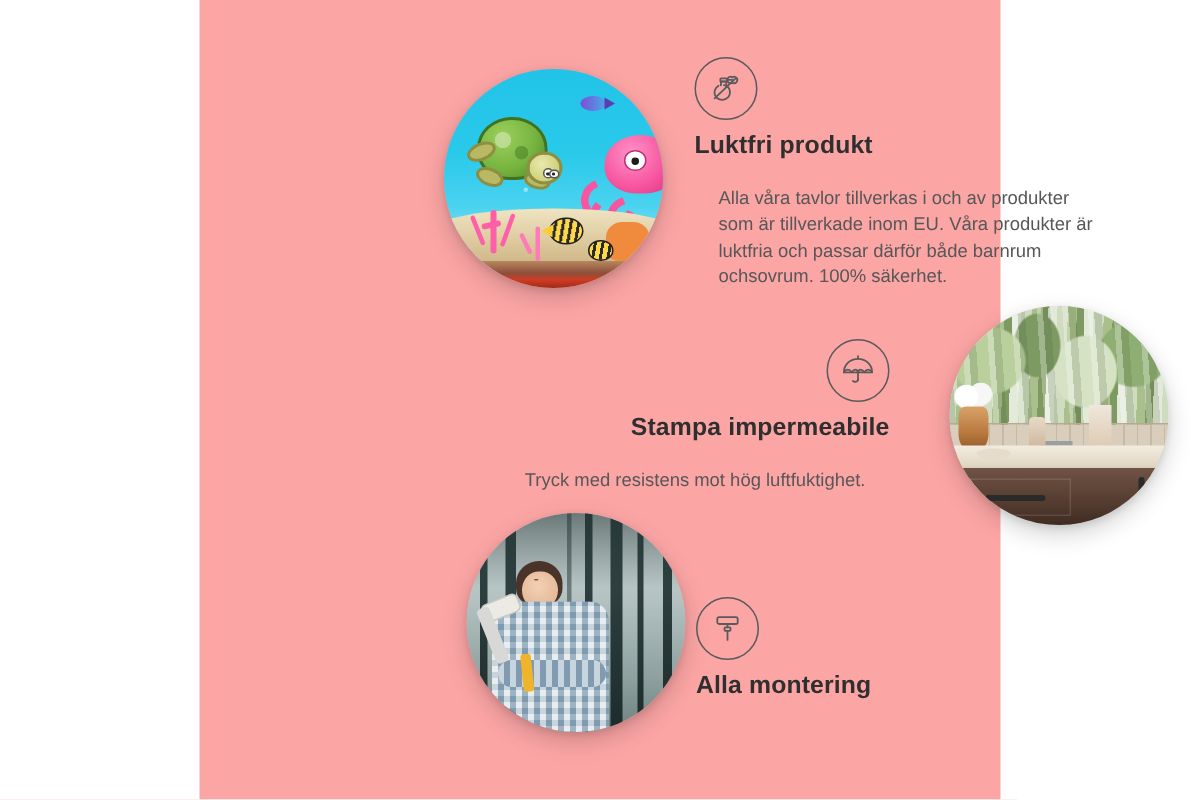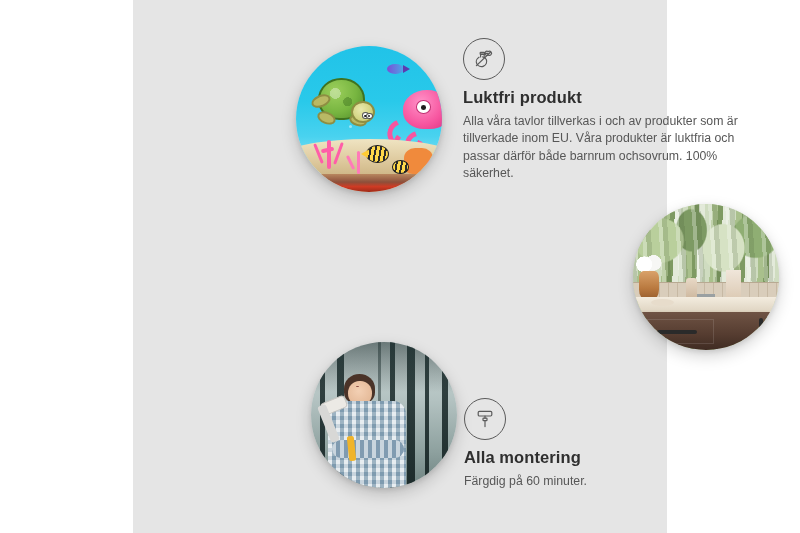--- a/index.html
+++ b/index.html
@@ -14,21 +14,21 @@
     background: #ffffff;
     overflow: hidden;
     font-family: "Liberation Sans", sans-serif;
   }
   .panel {
     position: absolute;
     left: 133px;
     top: 0;
     width: 534px;
     height: 533px;
-    background: #e5e5e5;
+    background: #fca5a5;
   }
 
   
   .circle {
     position: absolute;
     border-radius: 50%;
     overflow: hidden;
     box-shadow: 0 6px 16px rgba(0,0,0,0.18), 0 2px 5px rgba(0,0,0,0.10);
   }
   .circle .art {
@@ -311,21 +311,21 @@
     font-weight: bold;
     color: #2f2f2f;
     letter-spacing: .1px;
     margin: 8px 0 5px 0;
     line-height: 1.2;
   }
   .feat-body {
     font-size: 12.3px;
     color: #575757;
     line-height: 1.42;
-    margin: 0;
+    margin: 16px;
   }
 
   
   .f1 { left: 330px; top: 38px; width: 282px; text-align: left; }
   .f1 .icon-circle { margin-left: 0; }
 
   
   .f2 { left: 196px; top: 226px; width: 264px; text-align: right; }
   .f2 .icon-wrap { display:flex; justify-content:flex-end; }
 
@@ -440,30 +440,44 @@
             <path d="M14 7.3 L17.2 7.3"></path>
             <path d="M17.2 5.6 A2.1 2.1 0 1 1 17.2 9 A2.1 2.1 0 1 1 17.2 5.6 Z"></path>
             <path d="M5.4 19.6 L19.4 6.2"></path>
           </svg>
         </div>
       </div>
       <div class="feat-title">Luktfri produkt</div>
       <p class="feat-body">Alla våra tavlor tillverkas i och av produkter som är tillverkade inom EU. Våra produkter är luktfria och passar därför både barnrum ochsovrum. 100% säkerhet.</p>
     </div>
 
+    <div class="feature f2">
+      <div class="icon-wrap">
+        <div class="icon-circle">
+          <svg width="26" height="26" viewBox="0 0 26 26" fill="none" stroke="#5a5a5a" stroke-width="1.2" stroke-linecap="round" stroke-linejoin="round">
+            <path d="M3.6 14.2 C3.6 9 7.8 5.2 13 5.2 C18.2 5.2 22.4 9 22.4 14.2 Z"></path>
+            <path d="M3.6 14.2 C5.2 11.8 7.2 11.8 8.8 14.2 C10.4 11.8 12.4 11.8 13 14.2 C13.6 11.8 15.6 11.8 17.2 14.2 C18.8 11.8 20.8 11.8 22.4 14.2"></path>
+            <path d="M13 14.2 L13 19.4"></path>
+            <path d="M13 19.4 A2 2 0 0 1 9.6 19.9"></path>
+            <path d="M13 5.2 L13 3.4"></path>
+          </svg>
+        </div>
+      </div>
+      <div class="feat-title">Stampa impermeabile</div>
+      <p class="feat-body">Tryck med resistens mot hög luftfuktighet.</p>
+    </div>
 
     <div class="feature f3">
       <div class="icon-wrap">
         <div class="icon-circle">
           <svg width="26" height="26" viewBox="0 0 26 26" fill="none" stroke="#5a5a5a" stroke-width="1.2" stroke-linecap="round" stroke-linejoin="round">
             <rect x="6.2" y="5.4" width="13.6" height="4.6" rx="1.2"></rect>
             <path d="M13 10 L13 12.2"></path>
             <rect x="11" y="12.2" width="4" height="2.4" rx="0.6"></rect>
             <path d="M13 14.6 L13 20.6"></path>
           </svg>
         </div>
       </div>
       <div class="feat-title">Alla montering</div>
-      <p class="feat-body">Färgdig på 60 minuter.</p>
     </div>
 
   </div>
 </div>
 
 </body></html>

